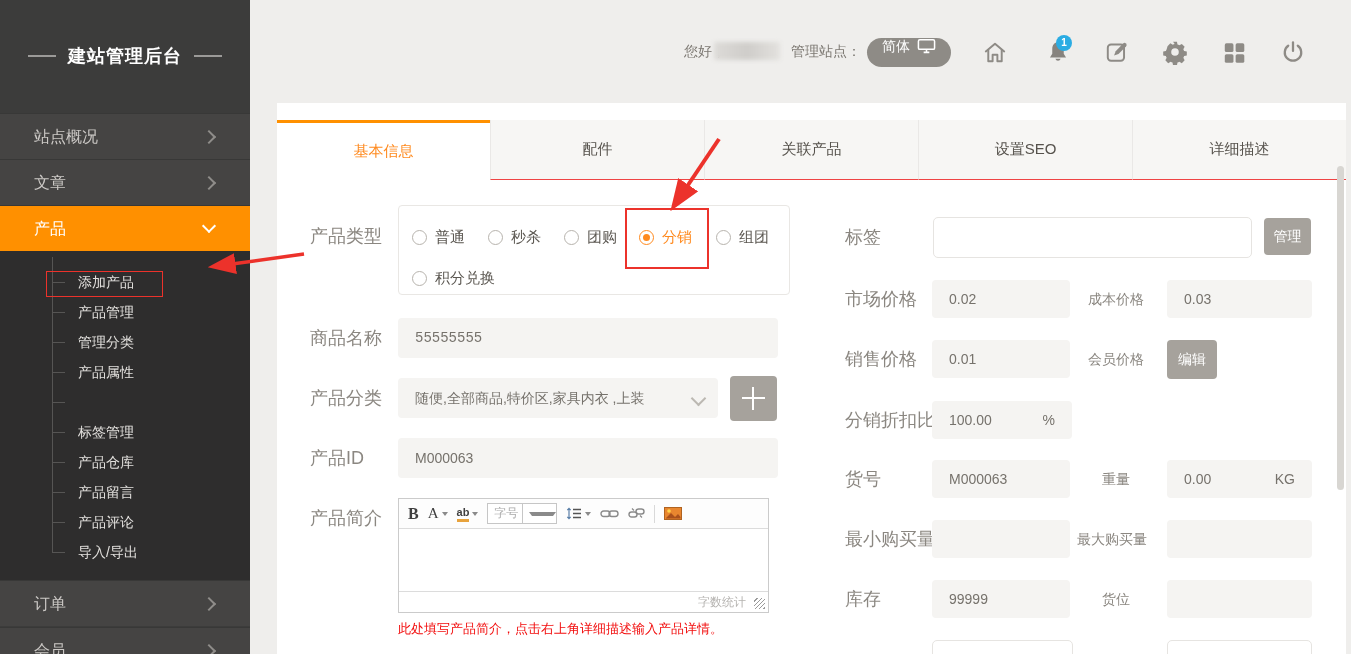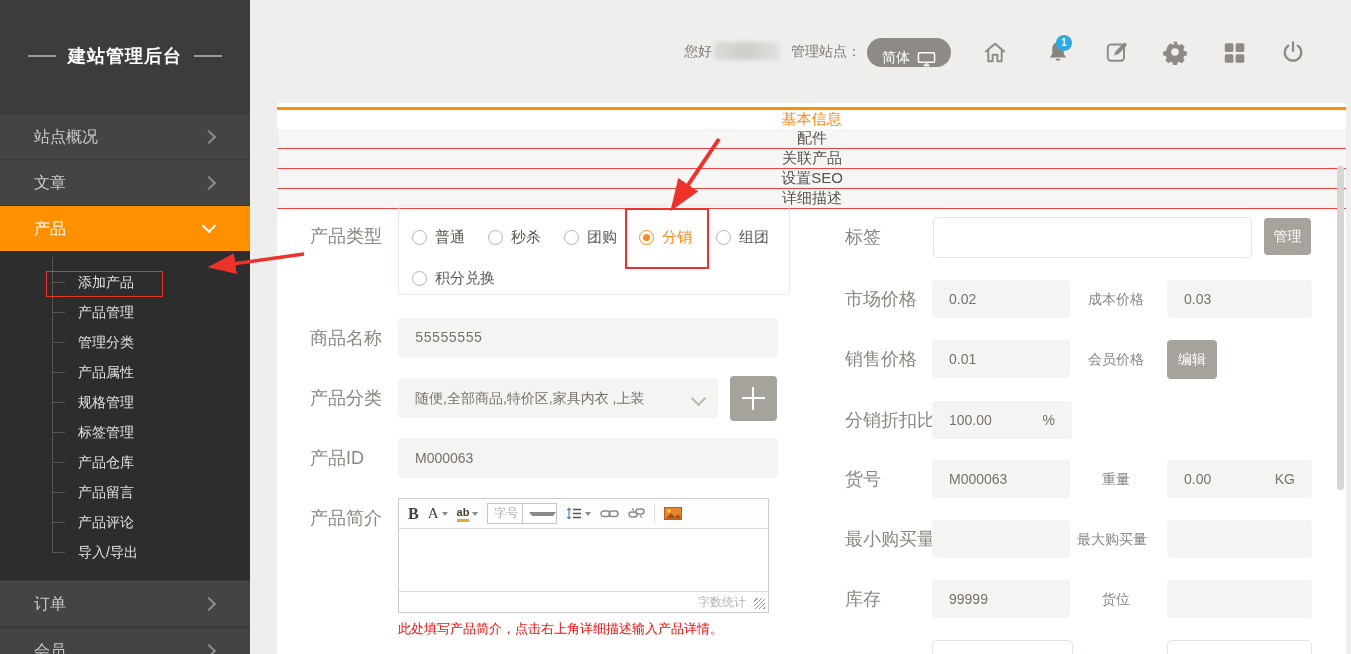--- a/index.html
+++ b/index.html
@@ -18,26 +18,26 @@
   .menu-item.active{background:#ff9000;color:#fff;}
   .chev{position:absolute;right:36px;top:18px;width:8px;height:8px;border-top:2px solid #8f8d8a;border-right:2px solid #8f8d8a;transform:rotate(45deg);}
   .chev.down{border-color:#fff;transform:rotate(135deg);top:15px;}
   .submenu{position:absolute;left:0;top:251px;width:250px;height:329px;background:#2e2d2d;}
   .tree-v{position:absolute;left:52px;top:6px;width:1px;height:295px;background:#565554;}
   .tick{position:absolute;left:52px;width:13px;height:1px;background:#565554;}
   .sub-item{position:absolute;left:78px;width:160px;height:30px;line-height:30px;color:#e3e1de;font-size:14px;}
   
   .hd-text{position:absolute;font-size:14px;color:#7c7872;}
   .redact{position:absolute;left:714px;top:42px;width:66px;height:18px;background:linear-gradient(90deg,#dddbd8,#cfcdca,#e3e1de);filter:blur(2px);border-radius:2px;}
-  .pill{position:absolute;left:867px;top:38px;width:84px;height:29px;background:#8e8b86;border-radius:15px;display:flex;align-items:flex-end;justify-content:center;gap:7px;color:#fff;font-size:14px;}
+  .pill{position:absolute;left:867px;top:38px;width:84px;height:29px;background:#8e8b86;border-radius:15px;display:flex;align-items:flex-start;justify-content:center;gap:7px;color:#fff;font-size:14px;}
   .hicon{position:absolute;top:39px;width:26px;height:26px;}
   .badge{position:absolute;left:1056px;top:35px;width:16px;height:16px;border-radius:50%;background:#2bace3;color:#fff;font-size:10px;line-height:16px;text-align:center;font-weight:bold;}
   
   .card{position:absolute;left:277px;top:103px;width:1069px;height:551px;background:#fff;}
-  .tabs{position:absolute;left:277px;top:107px;width:1069px;height:60px;display:flex;flex-direction:column;}
+  .tabs{position:absolute;left:277px;top:120px;width:1069px;height:60px;display:flex;}
   .tab{flex:1;box-sizing:border-box;background:#f7f6f4;border-bottom:1px solid #ef4444;border-left:1px solid #eae8e6;color:#56524c;font-size:15px;display:flex;align-items:center;justify-content:center;}
   .tab.active{background:#fff;border-bottom:none;border-left:none;border-top:3px solid #ff9000;color:#ff8a1e;}
   
   .lbl{position:absolute;font-size:18px;color:#8b8781;height:40px;line-height:40px;white-space:nowrap;}
   .lbl2{position:absolute;font-size:14px;color:#8b8781;height:38px;line-height:38px;left:1070px;width:92px;text-align:center;white-space:nowrap;}
   .fld{position:absolute;background:#f5f4f2;border-radius:4px;font-size:14px;color:#76726c;box-sizing:border-box;padding:0 17px;line-height:38px;height:38px;}
   .wfld{position:absolute;background:#fff;border:1px solid #e6e4e1;border-radius:5px;box-sizing:border-box;}
   .gbtn{position:absolute;background:#a6a29c;border-radius:4px;color:#fff;font-size:14px;display:flex;align-items:center;justify-content:center;cursor:pointer;}
   .sfx{float:right;color:#76726c;}
   
@@ -103,21 +103,20 @@
     <div class="tick" style="top:151px;"></div>
     <div class="tick" style="top:181px;"></div>
     <div class="tick" style="top:211px;"></div>
     <div class="tick" style="top:241px;"></div>
     <div class="tick" style="top:271px;"></div>
     <div class="tick" style="top:301px;"></div>
     <div class="sub-item" style="top:16px;">添加产品</div>
     <div class="sub-item" style="top:46px;">产品管理</div>
     <div class="sub-item" style="top:76px;">管理分类</div>
     <div class="sub-item" style="top:106px;">产品属性</div>
-    <div class="sub-item" style="top:136px;">规格管理</div>
     <div class="sub-item" style="top:166px;">标签管理</div>
     <div class="sub-item" style="top:196px;">产品仓库</div>
     <div class="sub-item" style="top:226px;">产品留言</div>
     <div class="sub-item" style="top:256px;">产品评论</div>
     <div class="sub-item" style="top:286px;">导入/导出</div>
   </div>
 
   <div class="menu-item" style="top:580px;">
     <span class="mi-label">订单</span>
     <span class="chev"></span>

